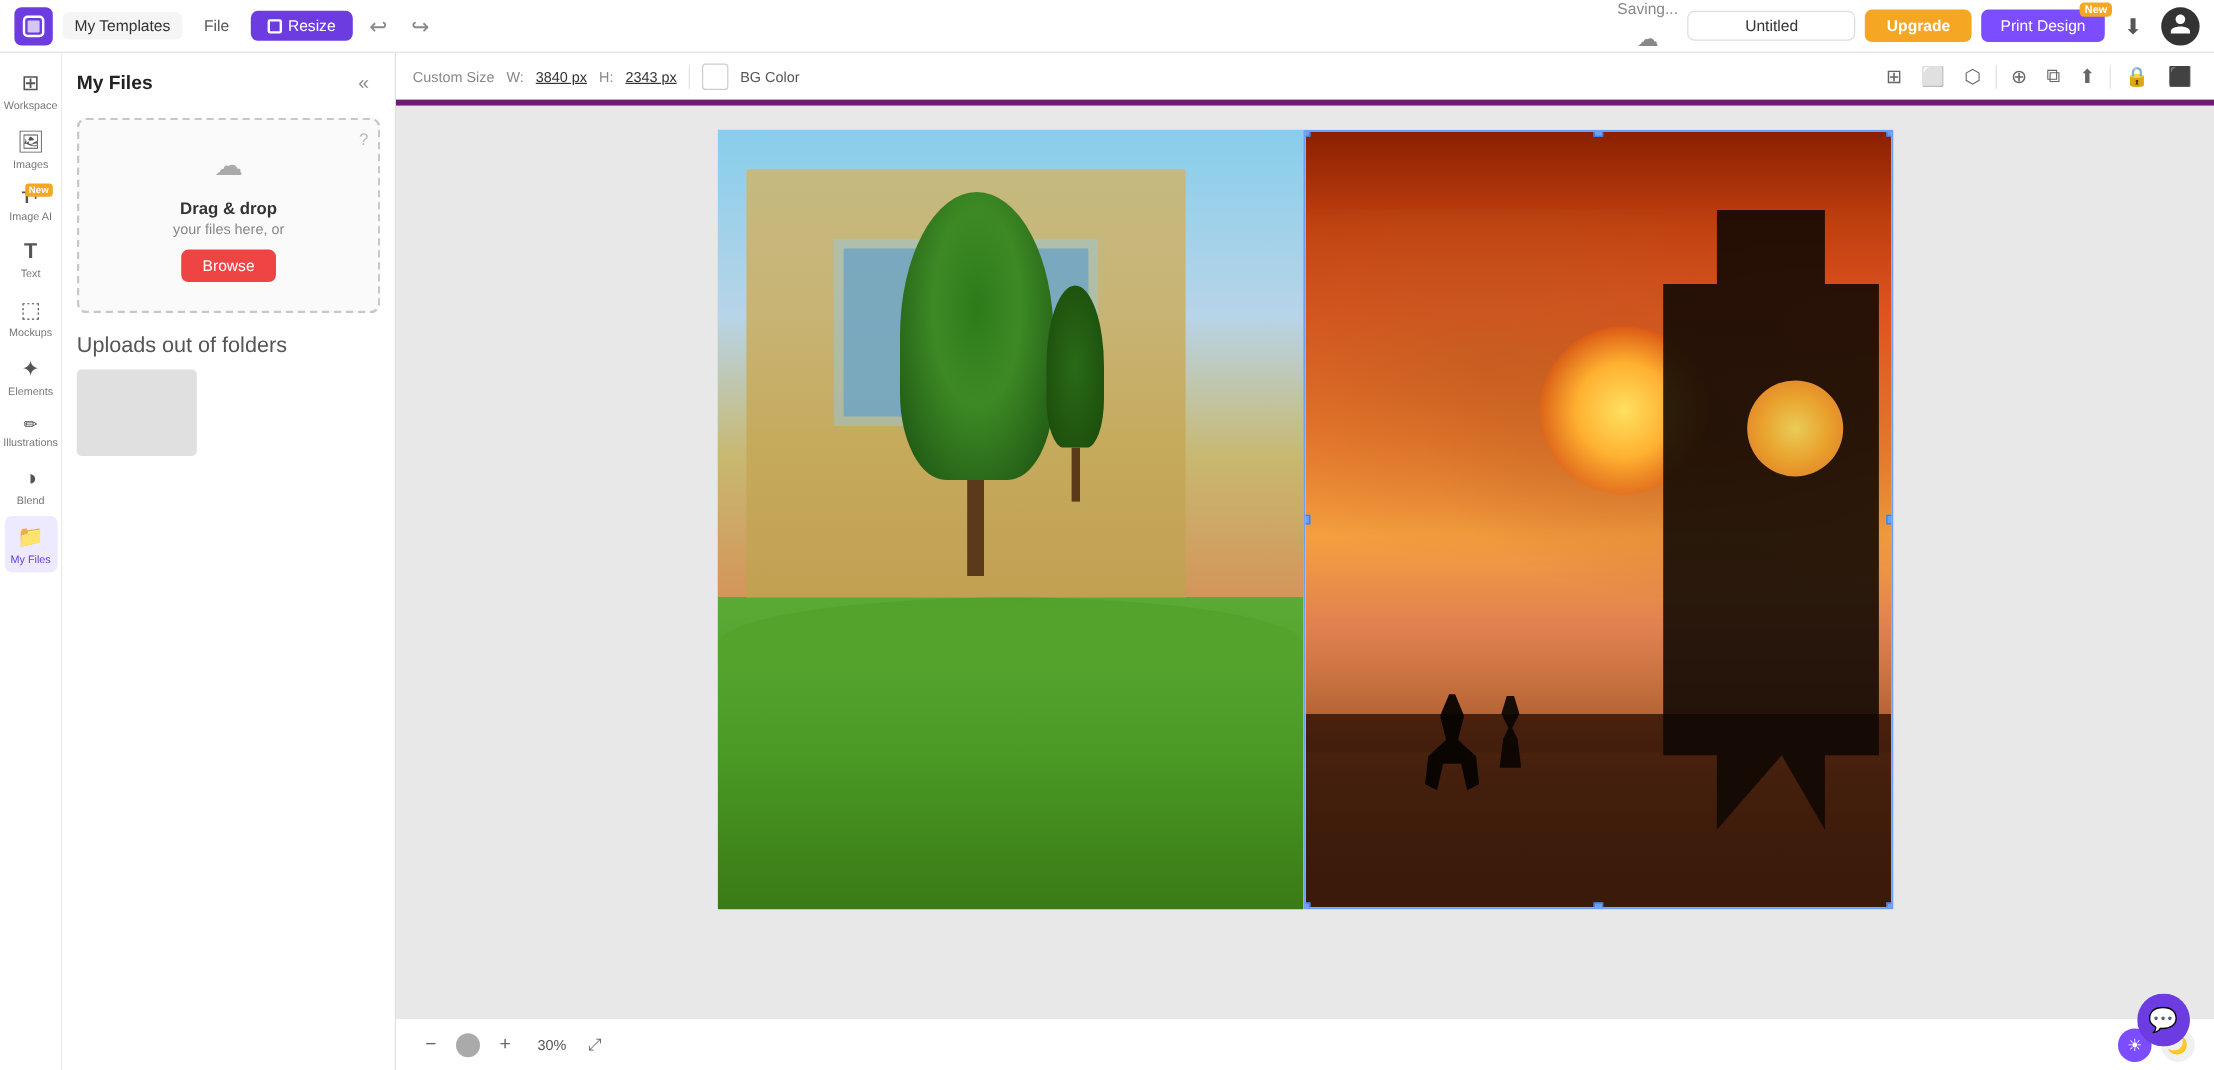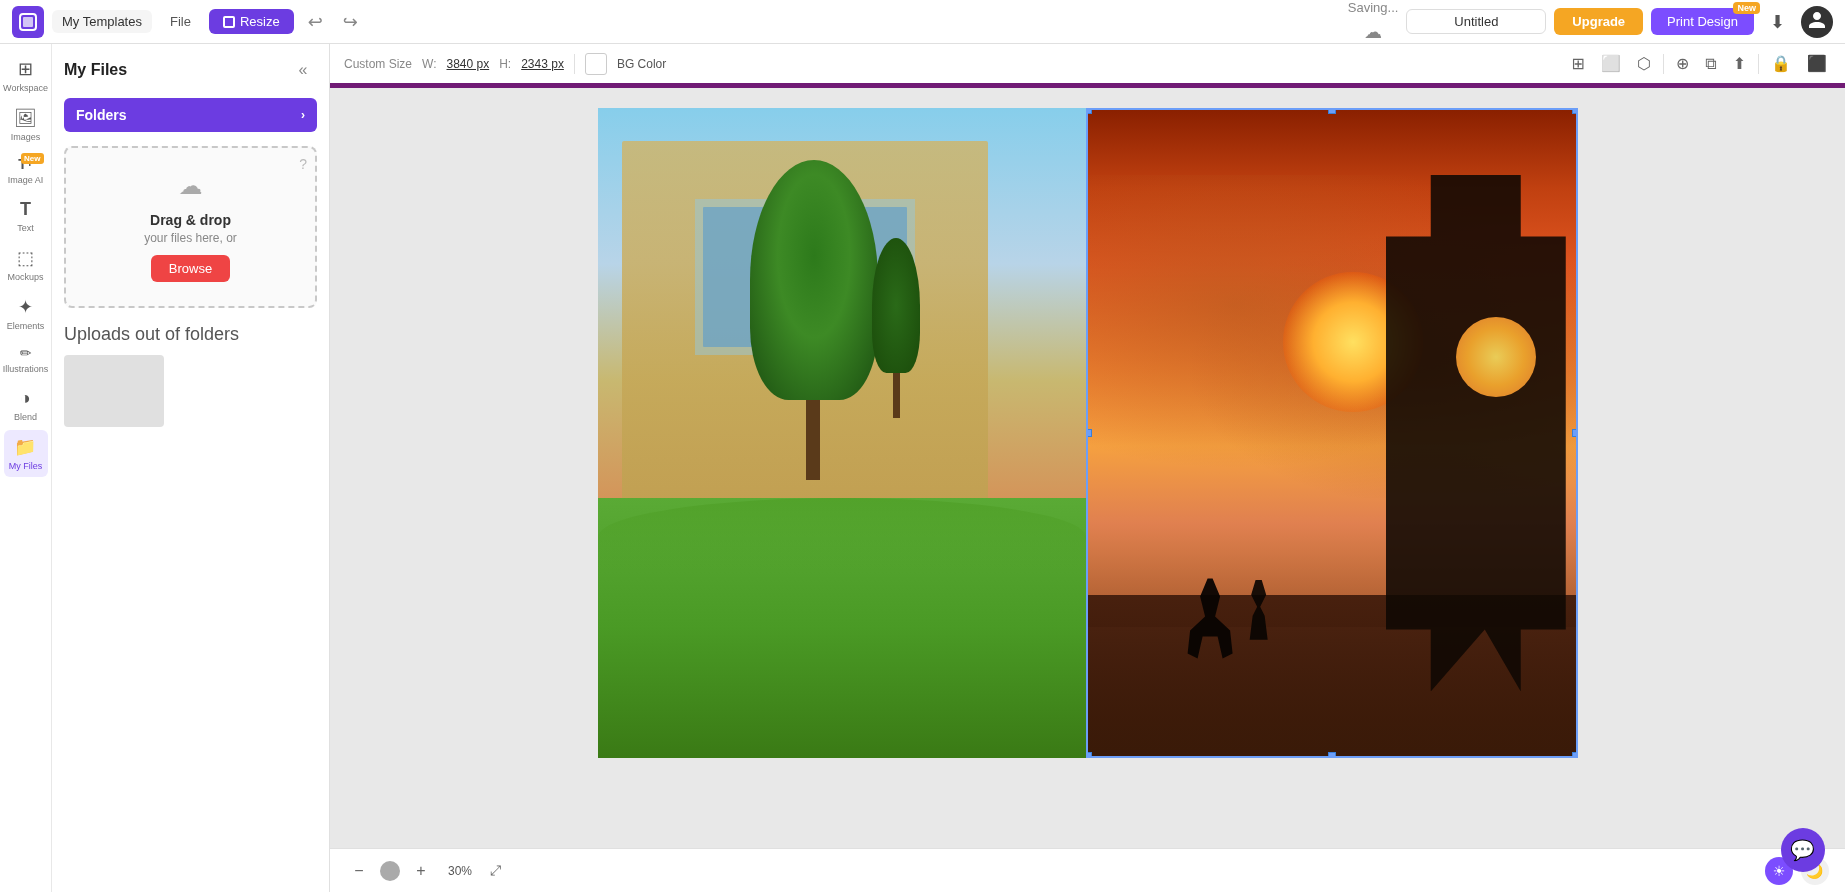--- a/index.html
+++ b/index.html
@@ -263,24 +263,20 @@
       <span class="icon-shape">📁</span>
       <span class="icon-label">My Files</span>
     </div>
   </div>
 
   <div class="panel">
     <div class="panel-header">
       <span class="panel-title">My Files</span>
       <button class="panel-collapse-btn">«</button>
     </div>
-    <button class="folders-btn">
-      <span>Folders</span>
-      <span class="folders-arrow">›</span>
-    </button>
     <div class="upload-area">
       <span class="upload-help-icon">?</span>
       <div class="upload-icon">☁</div>
       <div class="upload-title">Drag &amp; drop</div>
       <div class="upload-sub">your files here, or</div>
       <button class="browse-btn">Browse</button>
     </div>
     <div class="uploads-section-title">Uploads out of folders</div>
     <div class="upload-thumbnail"></div>
   </div>

